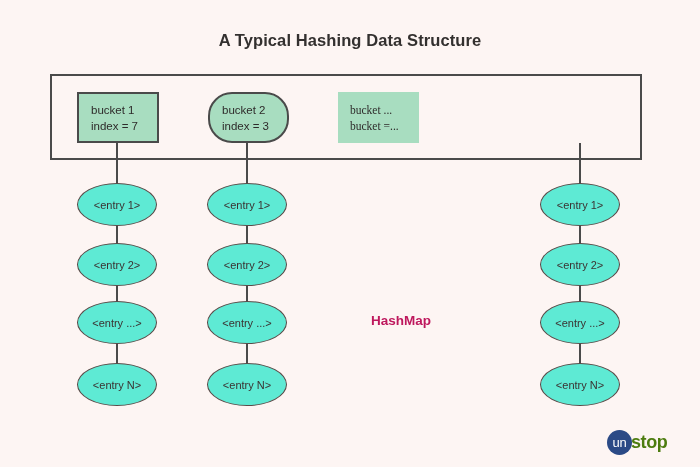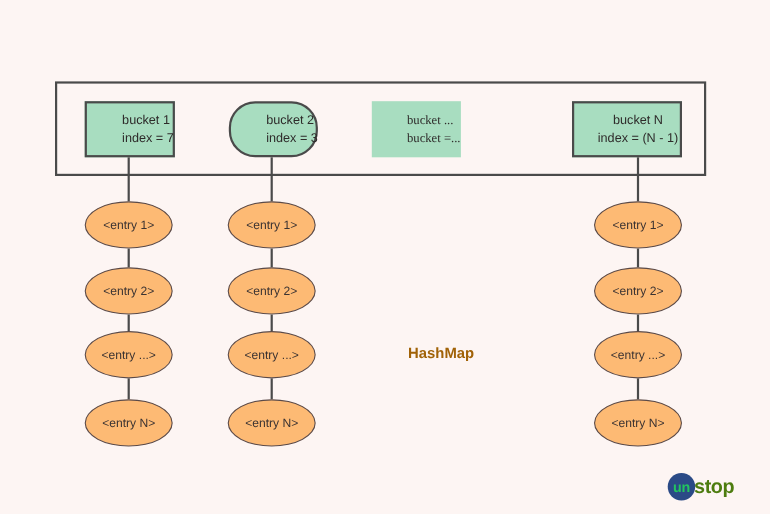--- a/index.html
+++ b/index.html
@@ -54,21 +54,20 @@
     background: #a8ddc0;
     border: 2px solid #4a4a4a;
     box-sizing: border-box;
     display: flex;
     flex-direction: column;
     justify-content: center;
     color: #2e2b2a;
     font-size: 11.5px;
     line-height: 16px;
     white-space: nowrap;
-    padding-left: 20px;
   }
   .bucket-box.no-border {
     border: none;
   }
   .bucket-box .bline {
     display: block;
   }
   .bucket-box.align-left .bline {
     text-align: left;
     padding-left: 12px;
@@ -88,98 +87,95 @@
     width: 2px;
     background: #4a4a4a;
   }
 
   
   .entry-node {
     position: absolute;
     width: 80px;
     height: 43px;
     border-radius: 50%;
-    background: #fdba74;
+    background: #5eead4;
     border: 1.6px solid #5b4a48;
     box-sizing: border-box;
     display: flex;
     align-items: center;
     justify-content: center;
     font-size: 11px;
     color: #3b3332;
     white-space: nowrap;
   }
 
   
   .hashmap-label {
     position: absolute;
     left: 371px;
     top: 313px;
     font-size: 13.5px;
     font-weight: bold;
-    color: #a16207;
+    color: #be185d;
   }
 
   
   .brand-logo {
     position: absolute;
     left: 607px;
     top: 429px;
     display: flex;
     align-items: center;
     height: 26px;
   }
   .brand-mark {
     width: 25px;
     height: 25px;
     border-radius: 50%;
     background: #2b4a86;
-    color: #22c55e;
+    color: #ffffff;
     font-size: 13px;
-    font-weight: bold;
+    font-weight: normal;
     display: flex;
     align-items: center;
     justify-content: center;
     letter-spacing: -0.3px;
   }
   .brand-text {
     font-size: 18px;
     font-weight: bold;
     color: #4d7c0f;
     letter-spacing: -0.4px;
     margin-left: -1px;
   }
 </style>
 </head>
 <body>
 
 <div id="diagram-root">
 
+  <div class="diagram-title">A Typical Hashing Data Structure</div>
 
   <div class="bucket-array"></div>
 
   <div class="bucket-box align-left" id="bucket-box-0">
     <span class="bline">bucket  1</span>
     <span class="bline">index = 7</span>
   </div>
 
   <div class="bucket-box align-left" id="bucket-box-1">
     <span class="bline">bucket  2</span>
     <span class="bline">index = 3</span>
   </div>
 
   <div class="bucket-box align-left no-border" id="bucket-box-2">
     <span class="bline">bucket ...</span>
     <span class="bline">bucket =...</span>
   </div>
 
-  <div class="bucket-box align-center" id="bucket-box-3">
-    <span class="bline">bucket N</span>
-    <span class="bline">index = (N - 1)</span>
-  </div>
 
   <div class="connector" style="left:116px; top:143px; height:40px;"></div>
   <div class="entry-node" id="c1-e0" style="left:77px; top:183px;">
       <span>&lt;entry 1&gt;</span>
     </div>
   <div class="connector" style="left:116px; top:226px; height:17px;"></div>
   <div class="entry-node" id="c1-e1" style="left:77px; top:243px;">
       <span>&lt;entry 2&gt;</span>
     </div>
   <div class="connector" style="left:116px; top:286px; height:15px;"></div>

